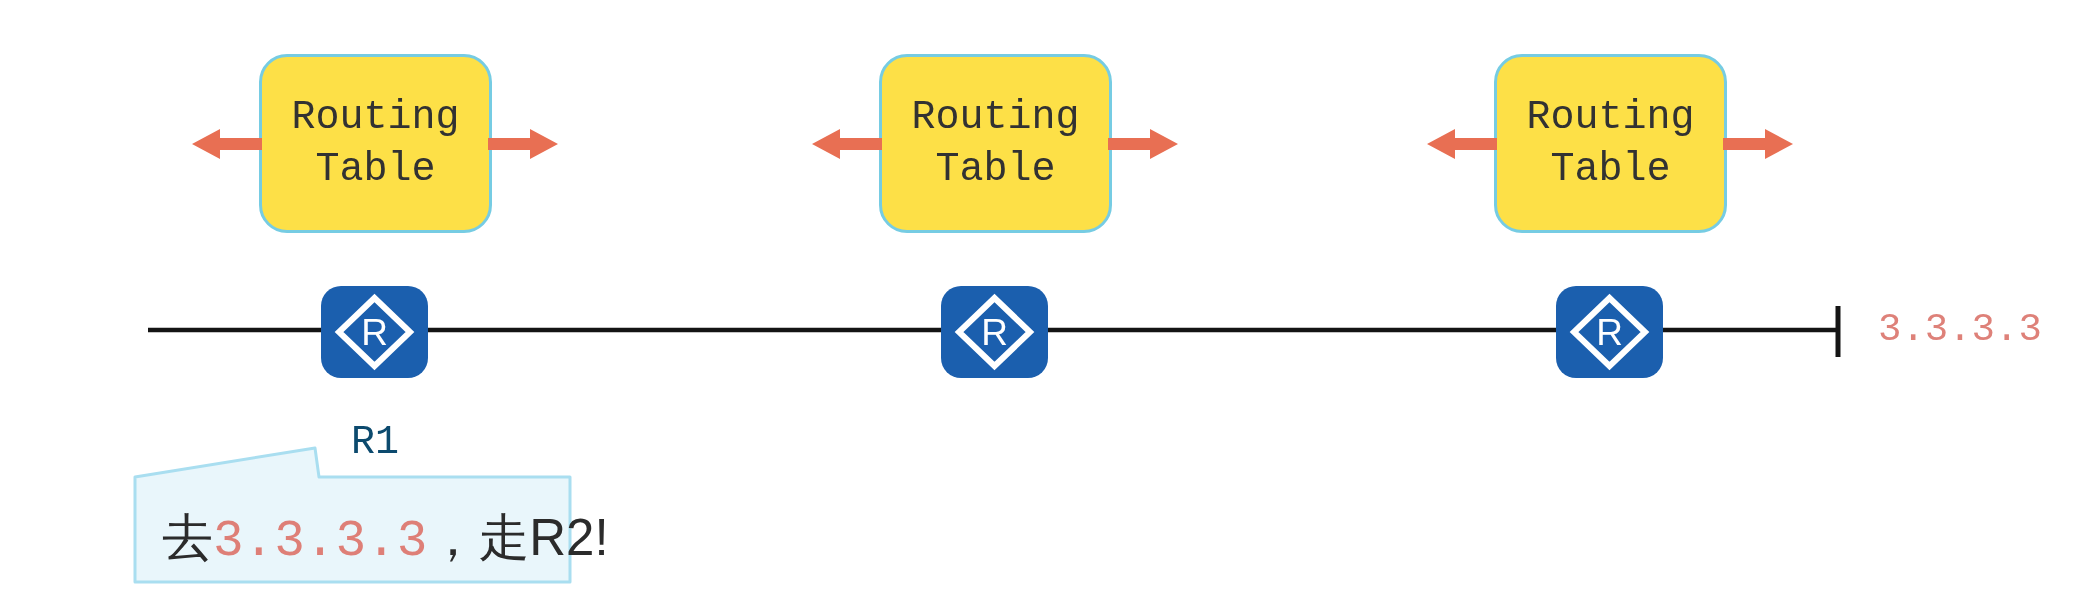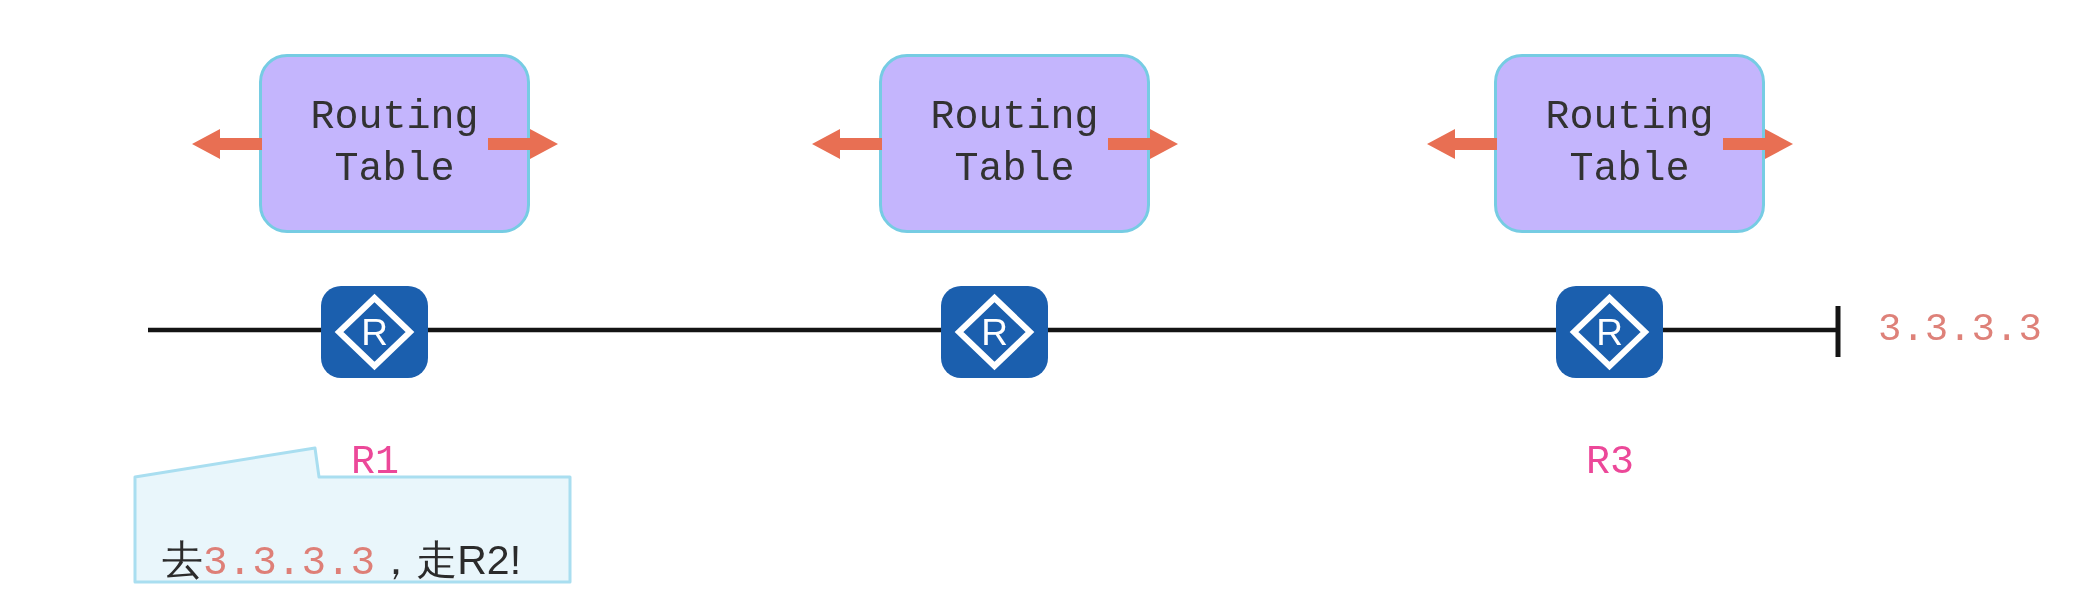--- a/index.html
+++ b/index.html
@@ -7,54 +7,53 @@
     position:relative;
     width:2094px;height:611px;
     background:#ffffff;
     overflow:hidden;
     font-family:"Liberation Sans",sans-serif;
   }
   .layer{position:absolute;left:0;top:0;}
   .router-group{position:absolute;top:54px;width:440px;height:430px;}
   .rt-box{
     position:absolute;left:104px;top:0;
-    width:271px;height:179px;
+    width:233px;height:179px;
     box-sizing:border-box;
-    background:#c4b5fd;
+    background:#fde047;
     border:3px solid #76cce3;
     border-radius:28px;
     display:flex;align-items:center;justify-content:center;
     text-align:center;
   }
   .rt-box span{
     font-family:"Liberation Mono","DejaVu Sans Mono",monospace;
     font-size:40px;line-height:1.3;color:#323232;
     width:180px;display:inline-block;
   }
   .arrow{position:absolute;top:73px;width:72px;height:34px;}
   .arrow.left{left:35px;}
   .arrow.right{left:333px;}
   .router-icon{position:absolute;left:166px;top:232px;width:107px;height:92px;}
   .router-label{
     position:absolute;left:0;top:366px;width:440px;
     text-align:center;
     font-family:"Liberation Mono","DejaVu Sans Mono",monospace;
-    font-size:40px;color:#ec4899;margin-top:20px;
+    font-size:40px;color:#0c4a6e;
   }
   .endpoint-label{
     position:absolute;left:1878px;top:308px;
     font-family:"Liberation Mono","DejaVu Sans Mono",monospace;
     font-size:39px;color:#de8179;white-space:nowrap;
   }
   .callout-shape{position:absolute;left:130px;top:444px;}
   .callout-text{
     position:absolute;left:162px;top:504px;
-    font-size:41px;color:#2b2b2b;white-space:nowrap;
+    font-size:51px;color:#2b2b2b;white-space:nowrap;
     font-family:"Liberation Sans",sans-serif;
-    margin-top:29px;
   }
   .callout-text .ip{
     color:#de7f77;
     font-family:"Liberation Mono","DejaVu Sans Mono",monospace;
   }
 </style>
 </head>
 <body>
 
 <div class="canvas">
@@ -107,21 +106,20 @@
       <polygon points="2,17 30,2 30,11 72,11 72,23 30,23 30,32" fill="#e86f53"></polygon>
     </svg>
     <svg class="arrow right" viewBox="0 0 72 34">
       <polygon points="70,17 42,2 42,11 0,11 0,23 42,23 42,32" fill="#e86f53"></polygon>
     </svg>
     <svg class="router-icon" viewBox="0 0 107 92">
       <rect x="0" y="0" width="107" height="92" rx="20" fill="#1b5fae"></rect>
       <polygon points="53.5,12 89,46 53.5,80 18,46" fill="none" stroke="#ffffff" stroke-width="6"></polygon>
       <text x="53.5" y="59" text-anchor="middle" font-size="37" fill="#ffffff" font-family="Liberation Sans, sans-serif">R</text>
     </svg>
-    <div class="router-label">R3</div>
   </div>
 
   <div class="endpoint-label">3.3.3.3</div>
 
   <svg class="callout-shape" width="448" height="142">
     <path d="M 5 33 L 185 4 L 189 33 L 440 33 L 440 138 L 5 138 Z" fill="#e9f6fb" stroke="#a9def0" stroke-width="3" stroke-linejoin="round"></path>
   </svg>
   <div class="callout-text">
     <span>去</span><span class="ip">3.3.3.3</span><span>，走R2!</span>
   </div>

